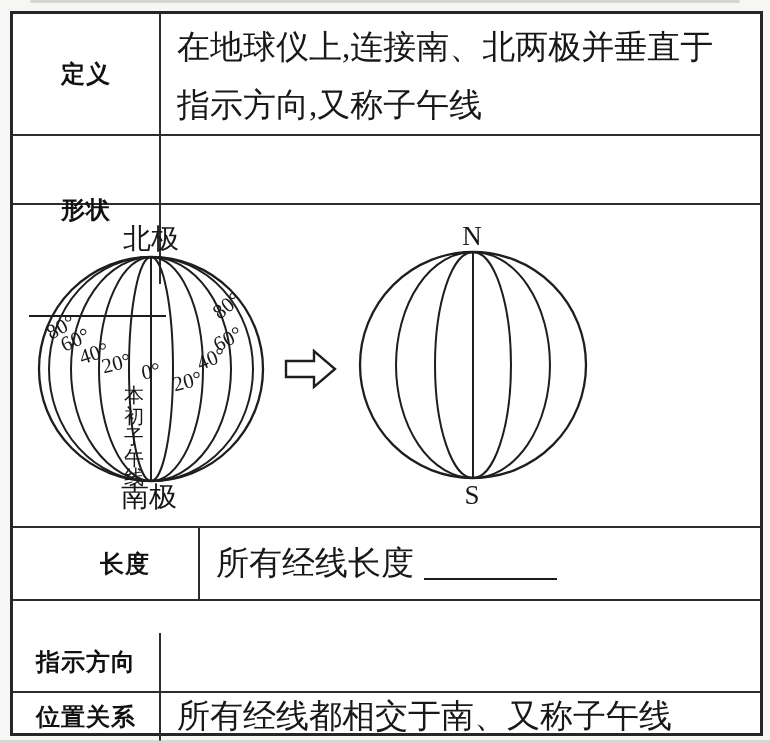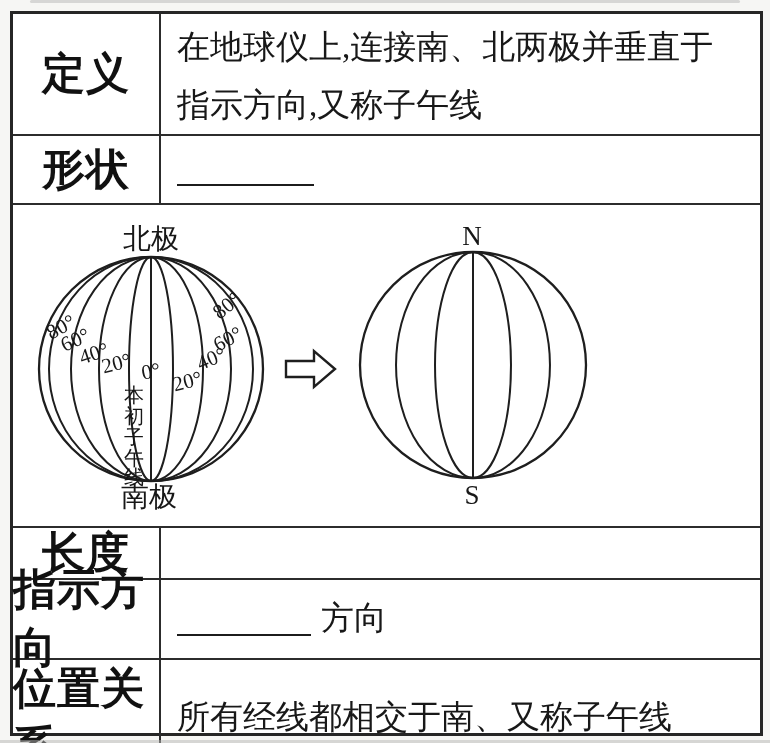--- a/index.html
+++ b/index.html
@@ -20,34 +20,34 @@
   .sheet{
     position:absolute;left:10px;top:11px;width:753px;height:725px;
     background:#ffffff;border:3px solid #262626;
     display:flex;flex-direction:column;box-sizing:border-box;
   }
   .row{display:flex;border-bottom:2px solid #2c2c2c;box-sizing:border-box;flex:0 0 auto;}
   .row:last-child{border-bottom:none;flex:1 1 auto;}
   .cell-label{
     width:148px;flex:0 0 148px;border-right:2px solid #2c2c2c;box-sizing:border-box;
     display:flex;align-items:center;justify-content:center;
-    font-family:"Liberation Sans", sans-serif;font-weight:700;font-size:43px;
+    font-family:"Liberation Sans", sans-serif;font-weight:700;font-size:24px;
     letter-spacing:1px;color:#111;
   }
   .cell-content{
     flex:1 1 auto;display:flex;align-items:center;
     padding-left:16px;box-sizing:border-box;
     font-size:33px;line-height:1.45;color:#181818;
     white-space:nowrap;
   }
   .row-def{height:122px;}
-  .row-shape{height:69px;}
+  .row-shape{height:69px;flex-direction:column;}
   .row-diagram{height:323px;}
-  .row-length{height:52px;}
-  .row-direction{height:80px;}
+  .row-length{height:73px;padding-left:39px;}
+  .row-direction{height:60px;margin-top:32px;}
   .def-lines{display:flex;flex-direction:column;justify-content:flex-end;align-items:flex-start;font-family:Liberation Serif, serif;}
   .def-lines .line{line-height:58px;}
   .blank{
     display:inline-block;height:0.95em;
     border-bottom:2px solid #1c1c1c;vertical-align:baseline;
   }
   .blank-shape{width:137px;}
   .blank-length{width:133px;margin-left:10px;}
   .blank-direction{width:134px;margin-right:10px;}
   .diagram-cell{padding:0;position:relative;}
@@ -132,29 +132,29 @@
           <text x="459" y="299" font-size="27" text-anchor="middle">S</text>
         </g>
       </svg>
     </div>
   </div>
 
   <div class="row row-length">
     <div class="cell-label">
       <span>长度</span>
     </div>
+    <div class="cell-content">
+      <span>所有经线长度</span>
+        <span class="blank blank-length"></span>
+    </div>
   </div>
 
   <div class="row row-direction">
     <div class="cell-label">
       <span>指示方向</span>
-    </div>
-    <div class="cell-content">
-      <span class="blank blank-direction"></span>
-        <span>方向</span>
     </div>
   </div>
 
   <div class="row row-relation">
     <div class="cell-label">
       <span>位置关系</span>
     </div>
     <div class="cell-content">
       <span>所有经线都相交于南、又称子午线</span>
     </div>

